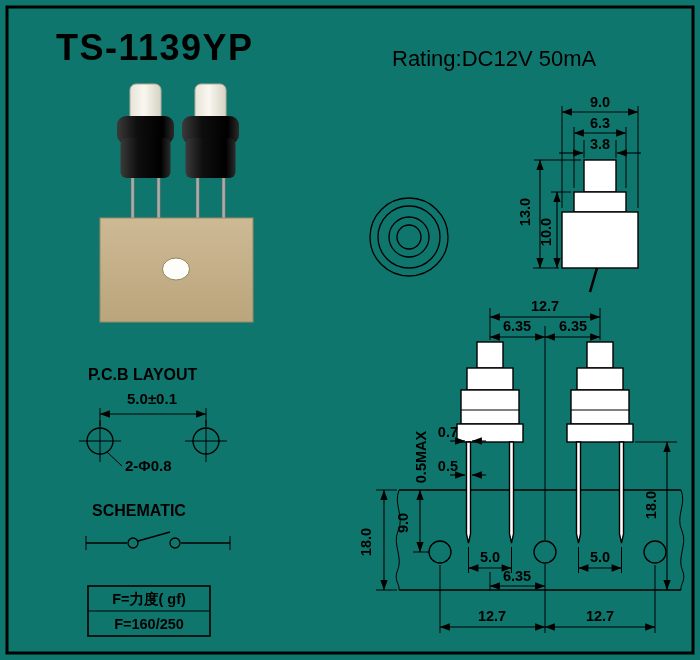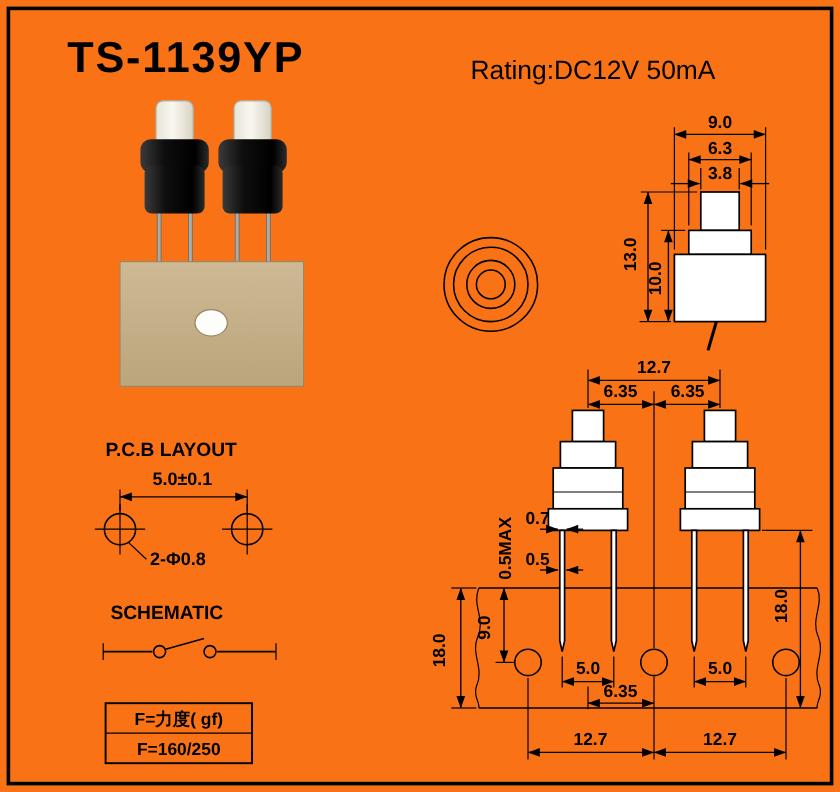--- a/index.html
+++ b/index.html
@@ -1,17 +1,17 @@
 <!DOCTYPE html>
 <html><head>
 <meta charset="utf-8">
 <style>
   html,body{margin:0;padding:0;background:#e8e8e8;}
   body{display:flex;justify-content:center;align-items:flex-start;}
-  .sheet{width:700px;height:660px;background:#f97316;position:relative;}
+  .sheet{width:700px;height:660px;background:#0f766e;position:relative;}
   svg{font-family:"Liberation Sans",sans-serif;display:block;}
   .ln{stroke:#000;stroke-width:1.3;fill:none;}
   .thin{stroke:#000;stroke-width:1;fill:none;}
   .dimline{stroke:#000;stroke-width:1.1;fill:none;}
   .part{fill:#fff;stroke:#000;stroke-width:1.4;}
   .dim{font-size:14.5px;font-weight:bold;fill:#000;}
   .heading{font-size:16px;font-weight:bold;fill:#000;}
   .callout{font-size:15px;font-weight:bold;fill:#000;}
   .title{font-size:36px;font-weight:bold;letter-spacing:1.5px;fill:#000;}
   .rating{font-size:22px;fill:#000;}

